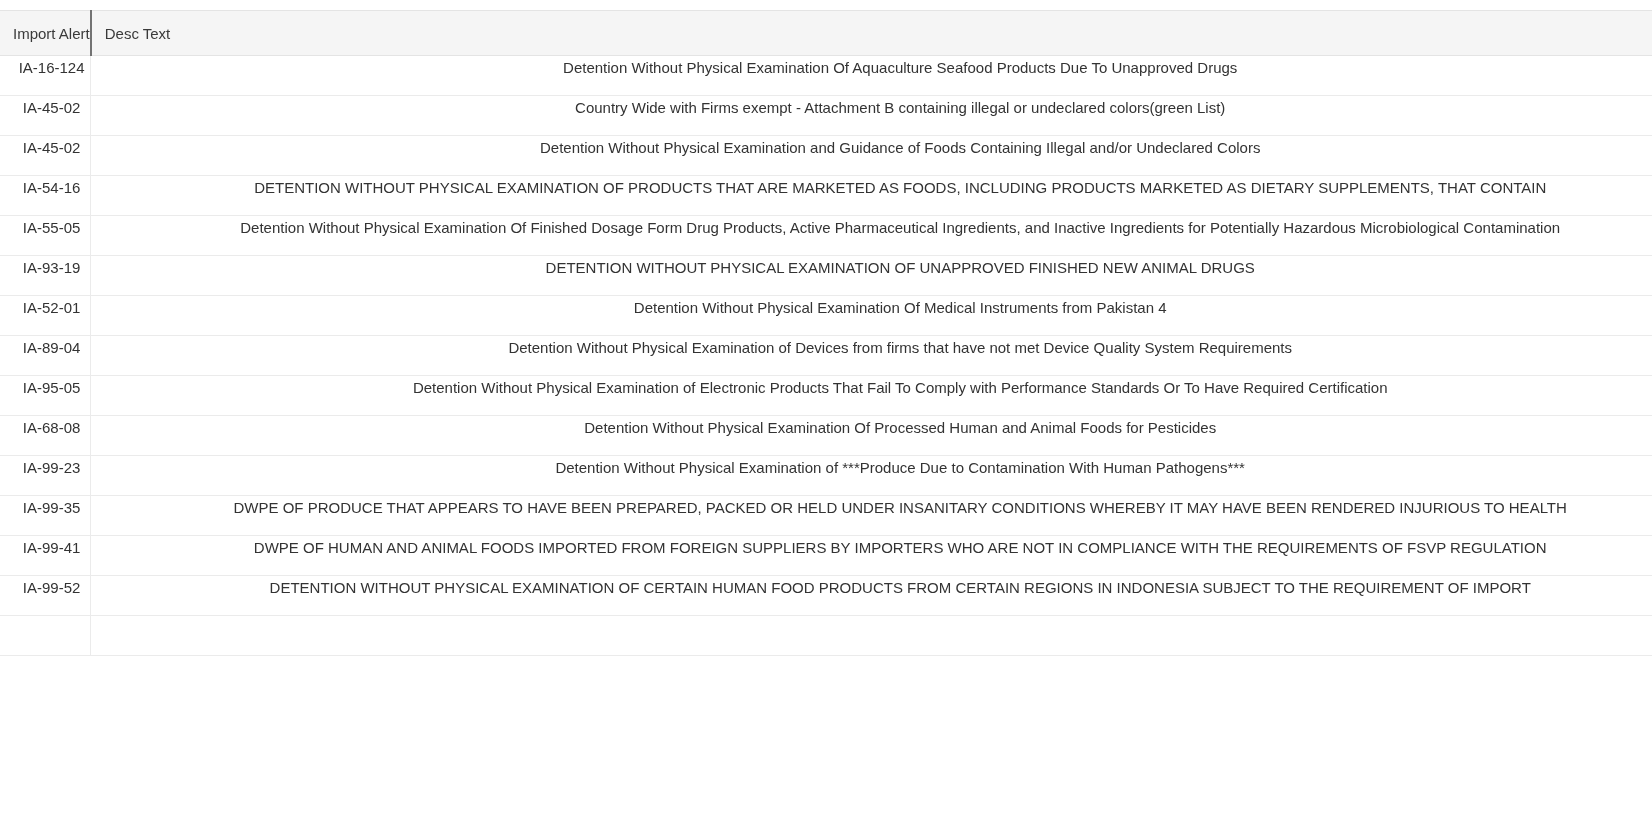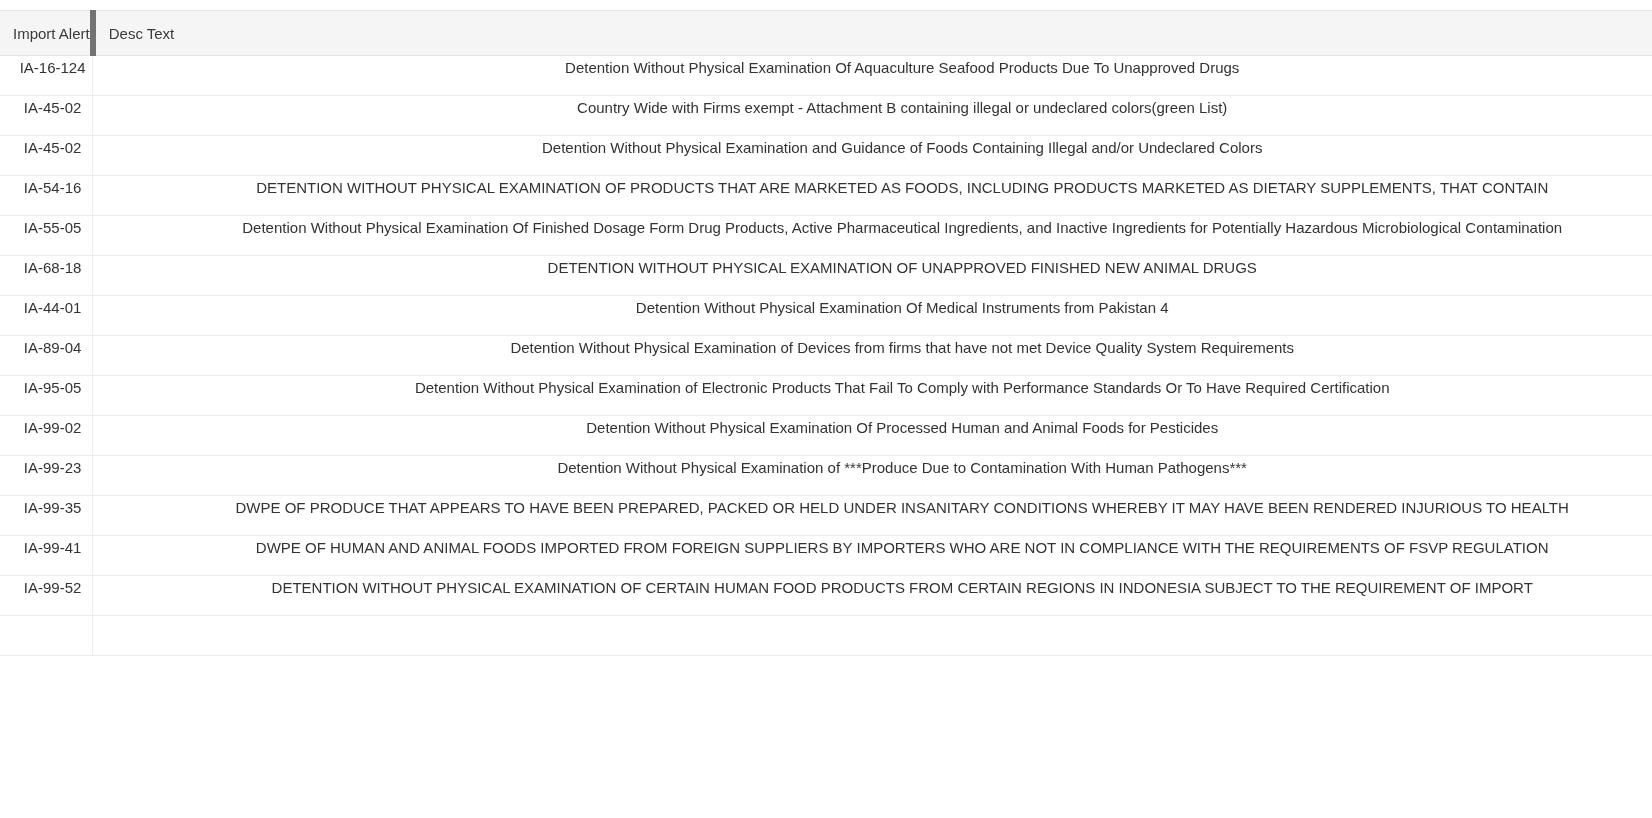--- a/index.html
+++ b/index.html
@@ -38,21 +38,21 @@
   .data-table thead th {
     background: #f5f5f5;
     height: 45px;
     box-sizing: border-box;
     font-weight: 400;
     font-size: 15px;
     color: #3a3a3a;
     text-align: left;
     padding: 0 0 0 13px;
     border-bottom: 1px solid #e4e4e4;
-    border-right: 6px solid #737373;
+    border-right: 2px solid #737373;
     white-space: nowrap;
     overflow: hidden;
     vertical-align: middle;
   }
 
   .data-table tbody td {
     height: 40px;
     box-sizing: border-box;
     font-size: 15px;
     color: #333333;
@@ -119,45 +119,45 @@
             <span class="desc-text">DETENTION WITHOUT PHYSICAL EXAMINATION OF PRODUCTS THAT ARE MARKETED AS FOODS, INCLUDING PRODUCTS MARKETED AS DIETARY SUPPLEMENTS, THAT CONTAIN</span>
           </td>
         </tr>
         <tr class="data-row">
           <td class="cell-alert">IA-55-05</td>
           <td class="cell-desc">
             <span class="desc-text">Detention Without Physical Examination Of Finished Dosage Form Drug Products, Active Pharmaceutical Ingredients, and Inactive Ingredients for Potentially Hazardous Microbiological Contamination</span>
           </td>
         </tr>
         <tr class="data-row">
-          <td class="cell-alert">IA-68-18</td>
+          <td class="cell-alert">IA-93-19</td>
           <td class="cell-desc">
             <span class="desc-text">DETENTION WITHOUT PHYSICAL EXAMINATION OF UNAPPROVED FINISHED NEW ANIMAL DRUGS</span>
           </td>
         </tr>
         <tr class="data-row">
-          <td class="cell-alert">IA-44-01</td>
+          <td class="cell-alert">IA-52-01</td>
           <td class="cell-desc">
             <span class="desc-text">Detention Without Physical Examination Of Medical Instruments from Pakistan 4</span>
           </td>
         </tr>
         <tr class="data-row">
           <td class="cell-alert">IA-89-04</td>
           <td class="cell-desc">
             <span class="desc-text">Detention Without Physical Examination of Devices from firms that have not met Device Quality System Requirements</span>
           </td>
         </tr>
         <tr class="data-row">
           <td class="cell-alert">IA-95-05</td>
           <td class="cell-desc">
             <span class="desc-text">Detention Without Physical Examination of Electronic Products That Fail To Comply with Performance Standards Or To Have Required Certification</span>
           </td>
         </tr>
         <tr class="data-row">
-          <td class="cell-alert">IA-99-02</td>
+          <td class="cell-alert">IA-68-08</td>
           <td class="cell-desc">
             <span class="desc-text">Detention Without Physical Examination Of Processed Human and Animal Foods for Pesticides</span>
           </td>
         </tr>
         <tr class="data-row">
           <td class="cell-alert">IA-99-23</td>
           <td class="cell-desc">
             <span class="desc-text">Detention Without Physical Examination of ***Produce Due to Contamination With Human Pathogens***</span>
           </td>
         </tr>

